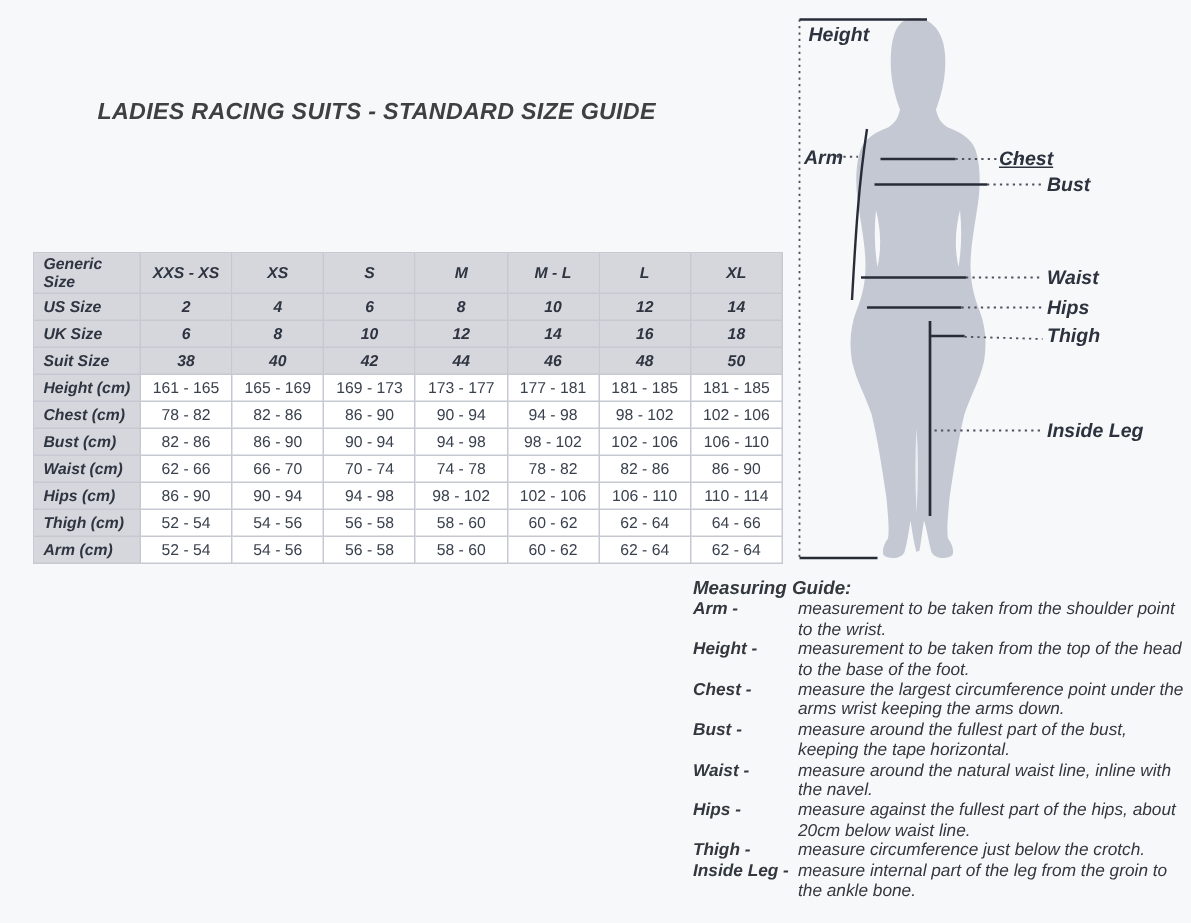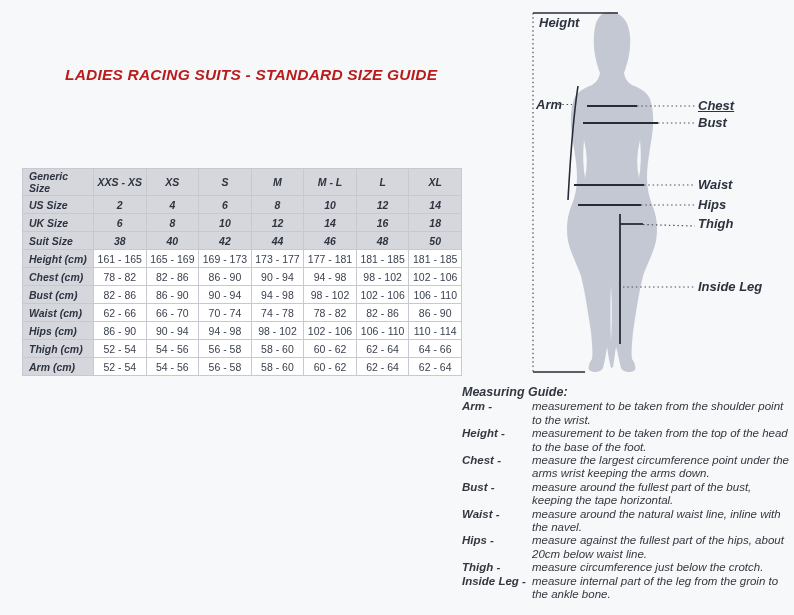--- a/index.html
+++ b/index.html
@@ -5,25 +5,25 @@
   html,body{margin:0;padding:0;}
   body{
     width:794px;height:615px;position:relative;overflow:hidden;
     background:#f7f8fa;
     font-family:"Liberation Sans", sans-serif;
     color:#2e3440;
   }
   .page-title{
     position:absolute;left:65px;top:66px;margin:0;
     font-size:15.5px;font-weight:bold;font-style:italic;
-    letter-spacing:.2px;color:#b91c1c;
+    letter-spacing:.2px;color:#404040;
   }
   
   .size-table{
-    position:absolute;left:22px;top:168px;width:440px;
+    position:absolute;left:22px;top:168px;width:500px;
     border-collapse:collapse;table-layout:fixed;
     border:1px solid #9aa0aa;
     font-size:10.5px;color:#3a414e;
   }
   .size-table col.c0{width:71px;}
   .size-table td{
     border:1px solid #c6c9d1;height:15px;padding:1px 2px;
     text-align:center;background:#ffffff;font-style:normal;
   }
   .size-table td.label{
@@ -35,21 +35,21 @@
   }
   
   .figure-area{position:absolute;left:520px;top:0;width:274px;height:382px;}
   .figure-area svg{position:absolute;left:0;top:0;}
   .fig-label{
     position:absolute;font-size:13px;font-style:italic;font-weight:600;
     color:#2c323e;white-space:nowrap;
   }
   .lbl-height{left:539px;top:15px;}
   .lbl-arm{left:536px;top:97px;}
-  .lbl-chest{left:698px;top:98px;text-decoration:underline;}
+  .lbl-chest{left:666px;top:98px;text-decoration:underline;}
   .lbl-bust{left:698px;top:115px;}
   .lbl-waist{left:698px;top:177px;}
   .lbl-hips{left:698px;top:197px;}
   .lbl-thigh{left:698px;top:216px;}
   .lbl-insideleg{left:698px;top:279px;}
   
   .guide{
     position:absolute;left:462px;top:386px;width:330px;
     font-size:11.5px;font-style:italic;color:#33383f;line-height:13.4px;
   }

